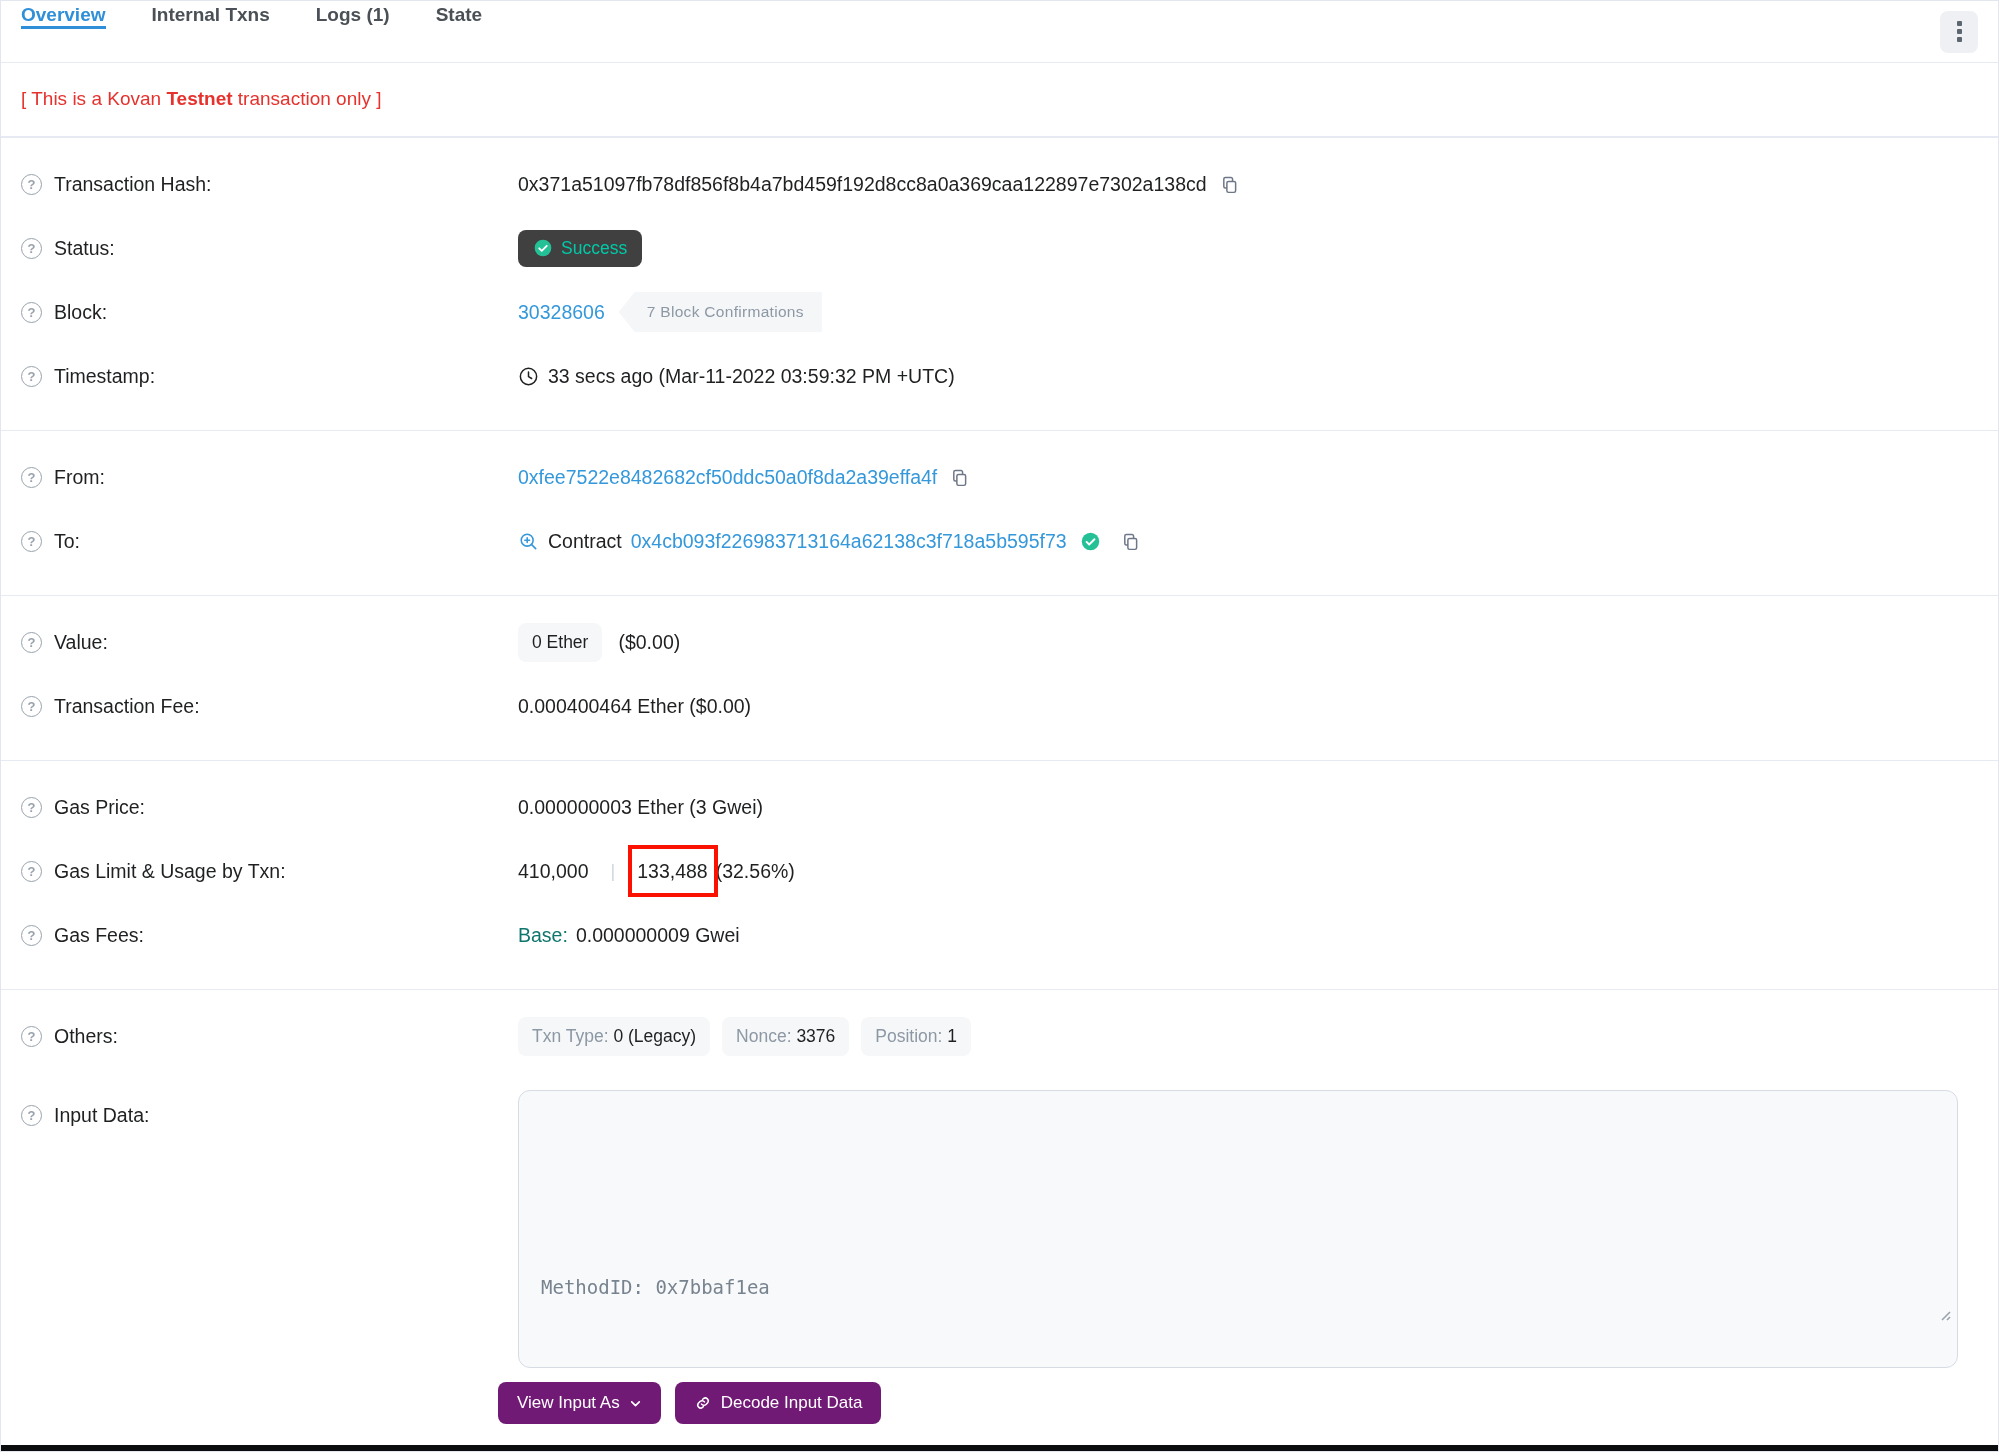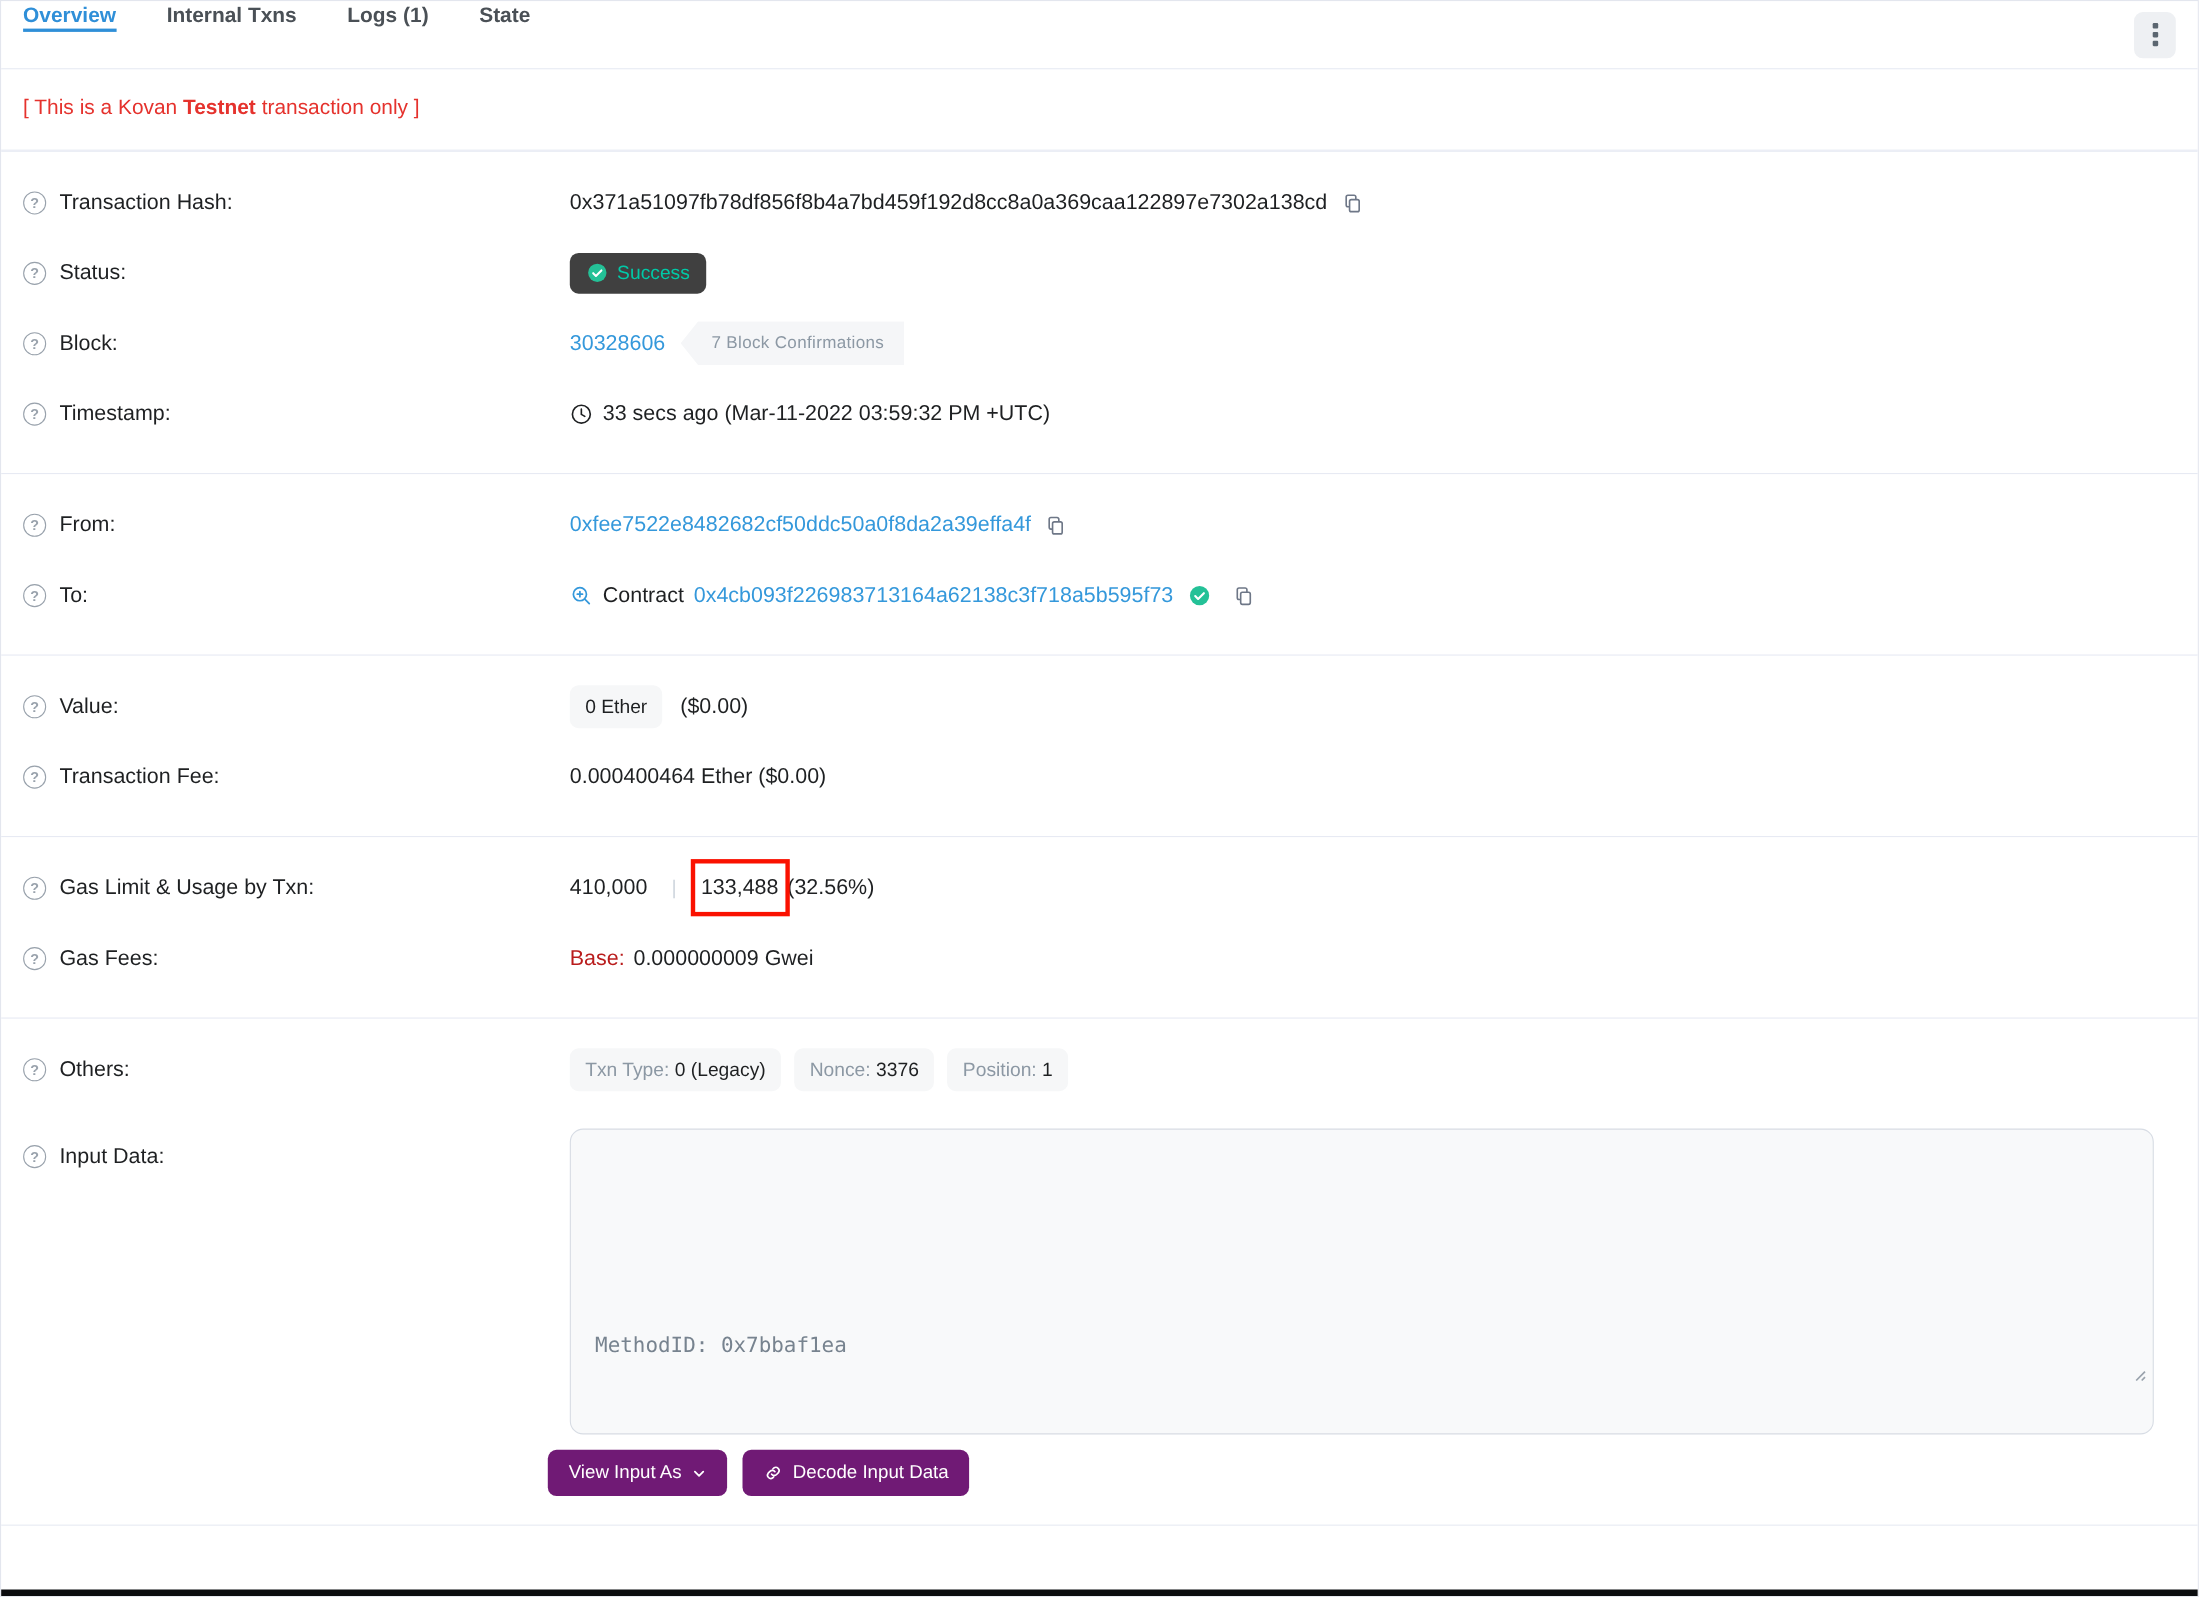--- a/index.html
+++ b/index.html
@@ -58,21 +58,21 @@
     margin-left: 14px; background: #f5f6f8; color: #8c98a4; font-size: 15.5px;
     padding: 11px 18px 11px 28px; letter-spacing: 0.3px;
     clip-path: polygon(16px 0, 100% 0, 100% 100%, 16px 100%, 0 50%);
   }
   .pill {
     background: #f6f7f8; border-radius: 8px; padding: 9px 14px; font-size: 17.5px; color: #1e2022;
   }
   .pill .pill-label { color: #8c98a4; }
   .others-badges { display: flex; gap: 12px; }
   .sep-bar { color: #cfd6de; margin: 0 22px; font-size: 18px; }
-  .muted { color: #b91c1c; }
+  .muted { color: #0f766e; }
   
   .used-wrap { position: relative; display: inline-block; }
   .red-annotation {
     position: absolute; left: -9px; right: -10px; top: -15px; bottom: -14px;
     border: 4px solid #fa1100; pointer-events: none;
   }
   
   .input-box {
     flex: 1; height: 278px; overflow: hidden; position: relative;
     background: #f8f9fa; border: 1px solid #d7dce4; border-radius: 12px;
@@ -233,20 +233,29 @@
         <span class="help-icon"></span>
         <span>Transaction Fee:</span>
       </div>
       <div class="row-value">
         <span>0.000400464 Ether ($0.00)</span>
       </div>
     </div>
   </div>
 
   <div class="section">
+    <div class="row">
+      <div class="row-label">
+        <span class="help-icon"></span>
+        <span>Gas Price:</span>
+      </div>
+      <div class="row-value">
+        <span>0.000000003 Ether (3 Gwei)</span>
+      </div>
+    </div>
 
     <div class="row">
       <div class="row-label">
         <span class="help-icon"></span>
         <span>Gas Limit &amp; Usage by Txn:</span>
       </div>
       <div class="row-value">
         <span>410,000</span>
         <span class="sep-bar">|</span>
         <span class="used-wrap">

